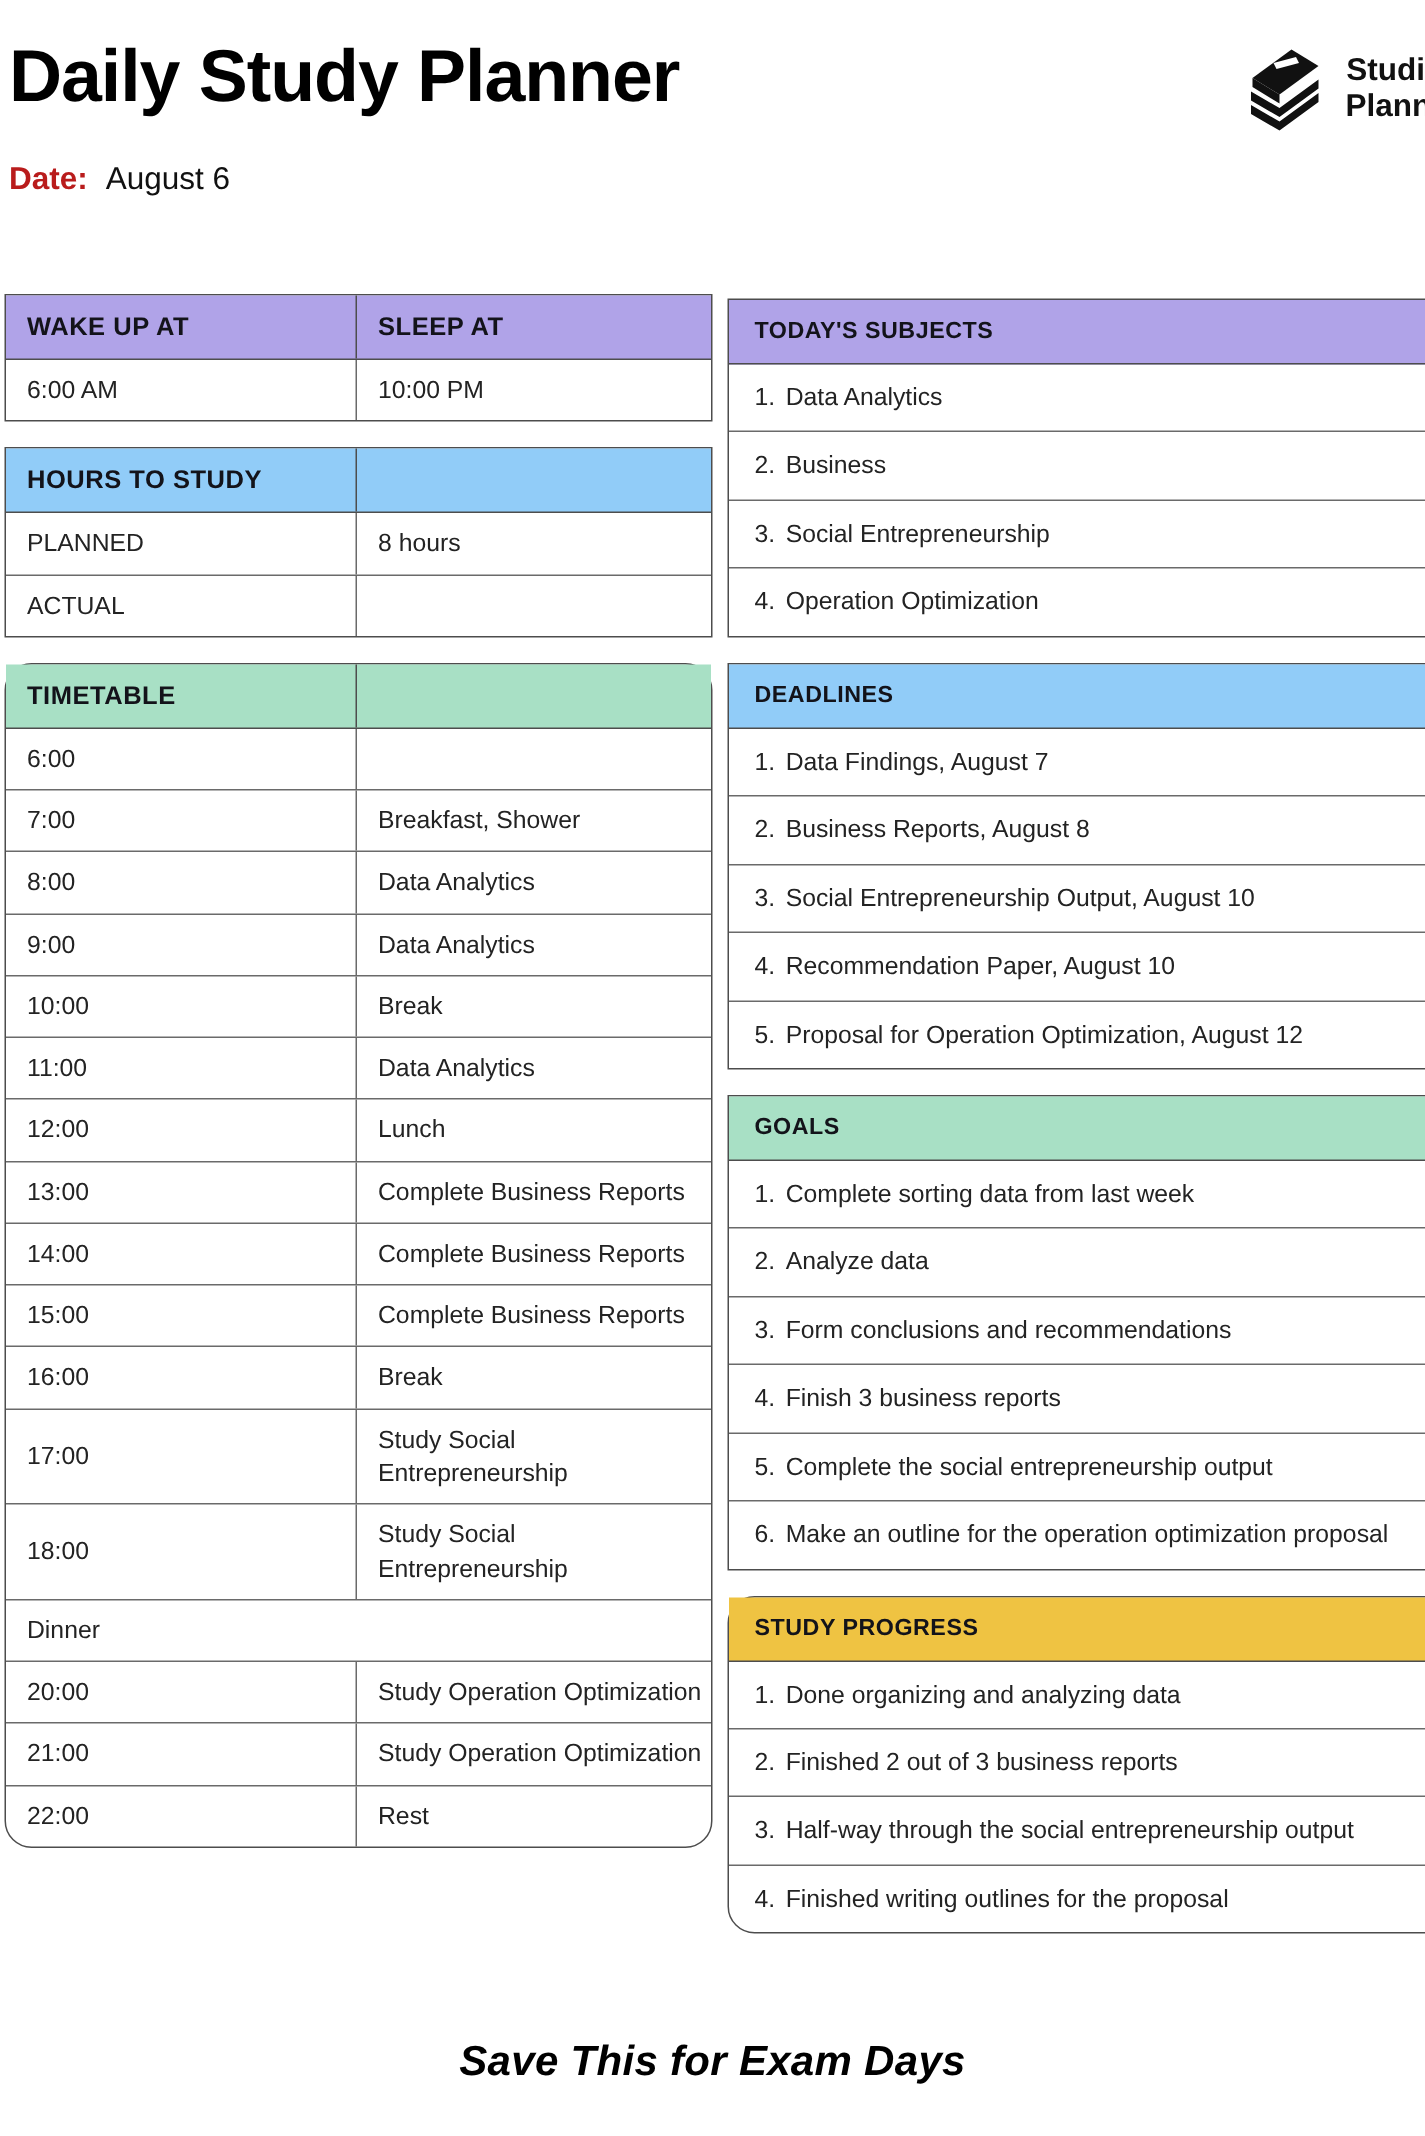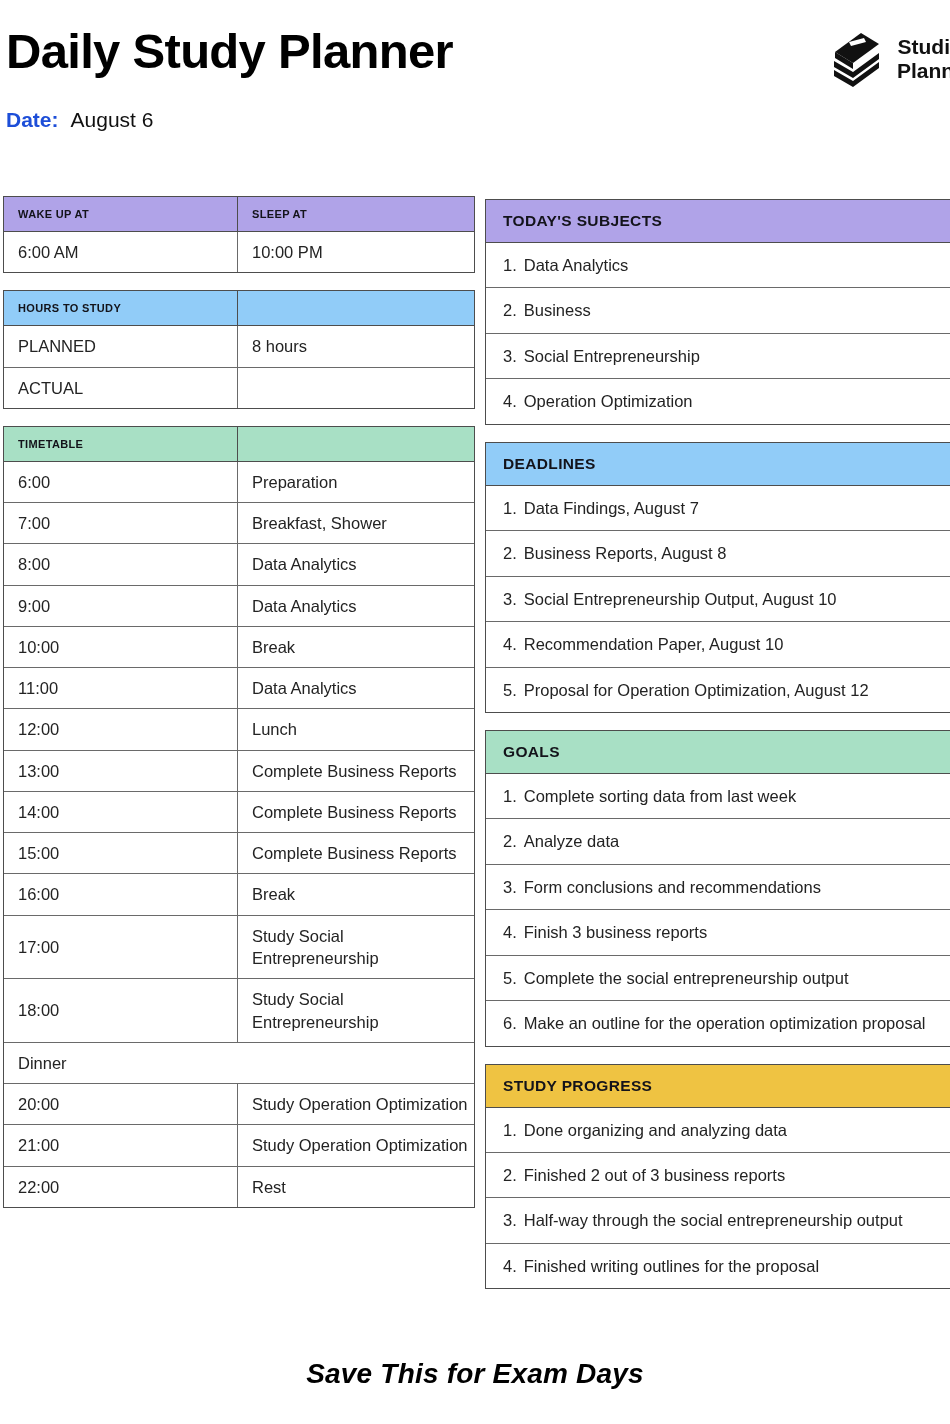--- a/index.html
+++ b/index.html
@@ -38,21 +38,21 @@
     position: absolute;
     left: 6px;
     top: 108px;
     display: flex;
     align-items: baseline;
     gap: 12px;
   }
   .date-label {
     font-size: 21px;
     font-weight: 700;
-    color: #1d4ed8;
+    color: #b91c1c;
   }
   .date-value {
     font-size: 21px;
     font-weight: 400;
     color: #111111;
   }
   .brand {
     position: absolute;
     right: -24px;
     top: 30px;
@@ -94,29 +94,29 @@
   }
 
   
   .block {
     border: 1.4px solid #4d4d4d;
     border-collapse: collapse;
     background: #fff;
     margin-bottom: 17px;
     box-sizing: border-box;
   }
-  .block:last-child { margin-bottom: 0; }
+  .block:last-child { margin-bottom: 0; border-radius: 18px; }
 
   .hdr-row {
     display: flex;
     border-bottom: 1.4px solid #4d4d4d;
   }
   .hdr-cell {
     padding: 11px 18px 11px 14px;
-    font-size: 11px;
+    font-size: 17px;
     font-weight: 700;
     letter-spacing: 0.35px;
     color: #13131a;
     box-sizing: border-box;
     display: flex;
     align-items: center;
     text-align: center;
   }
   .hdr-cell.c1 { width: 234px; flex: 0 0 234px; }
   .hdr-cell.c2 { flex: 1 1 auto; }
@@ -248,21 +248,20 @@
       </div>
     </div>
 
     <div class="block">
       <div class="hdr-row fill-green">
         <div class="hdr-cell c1 divider">TIMETABLE</div>
         <div class="hdr-cell c2"></div>
       </div>
       <div class="row">
           <div class="cell c1">6:00</div>
-          <div class="cell c2">Preparation</div>
         </div>
       <div class="row">
           <div class="cell c1">7:00</div>
           <div class="cell c2">Breakfast, Shower</div>
         </div>
       <div class="row">
           <div class="cell c1">8:00</div>
           <div class="cell c2">Data Analytics</div>
         </div>
       <div class="row">

